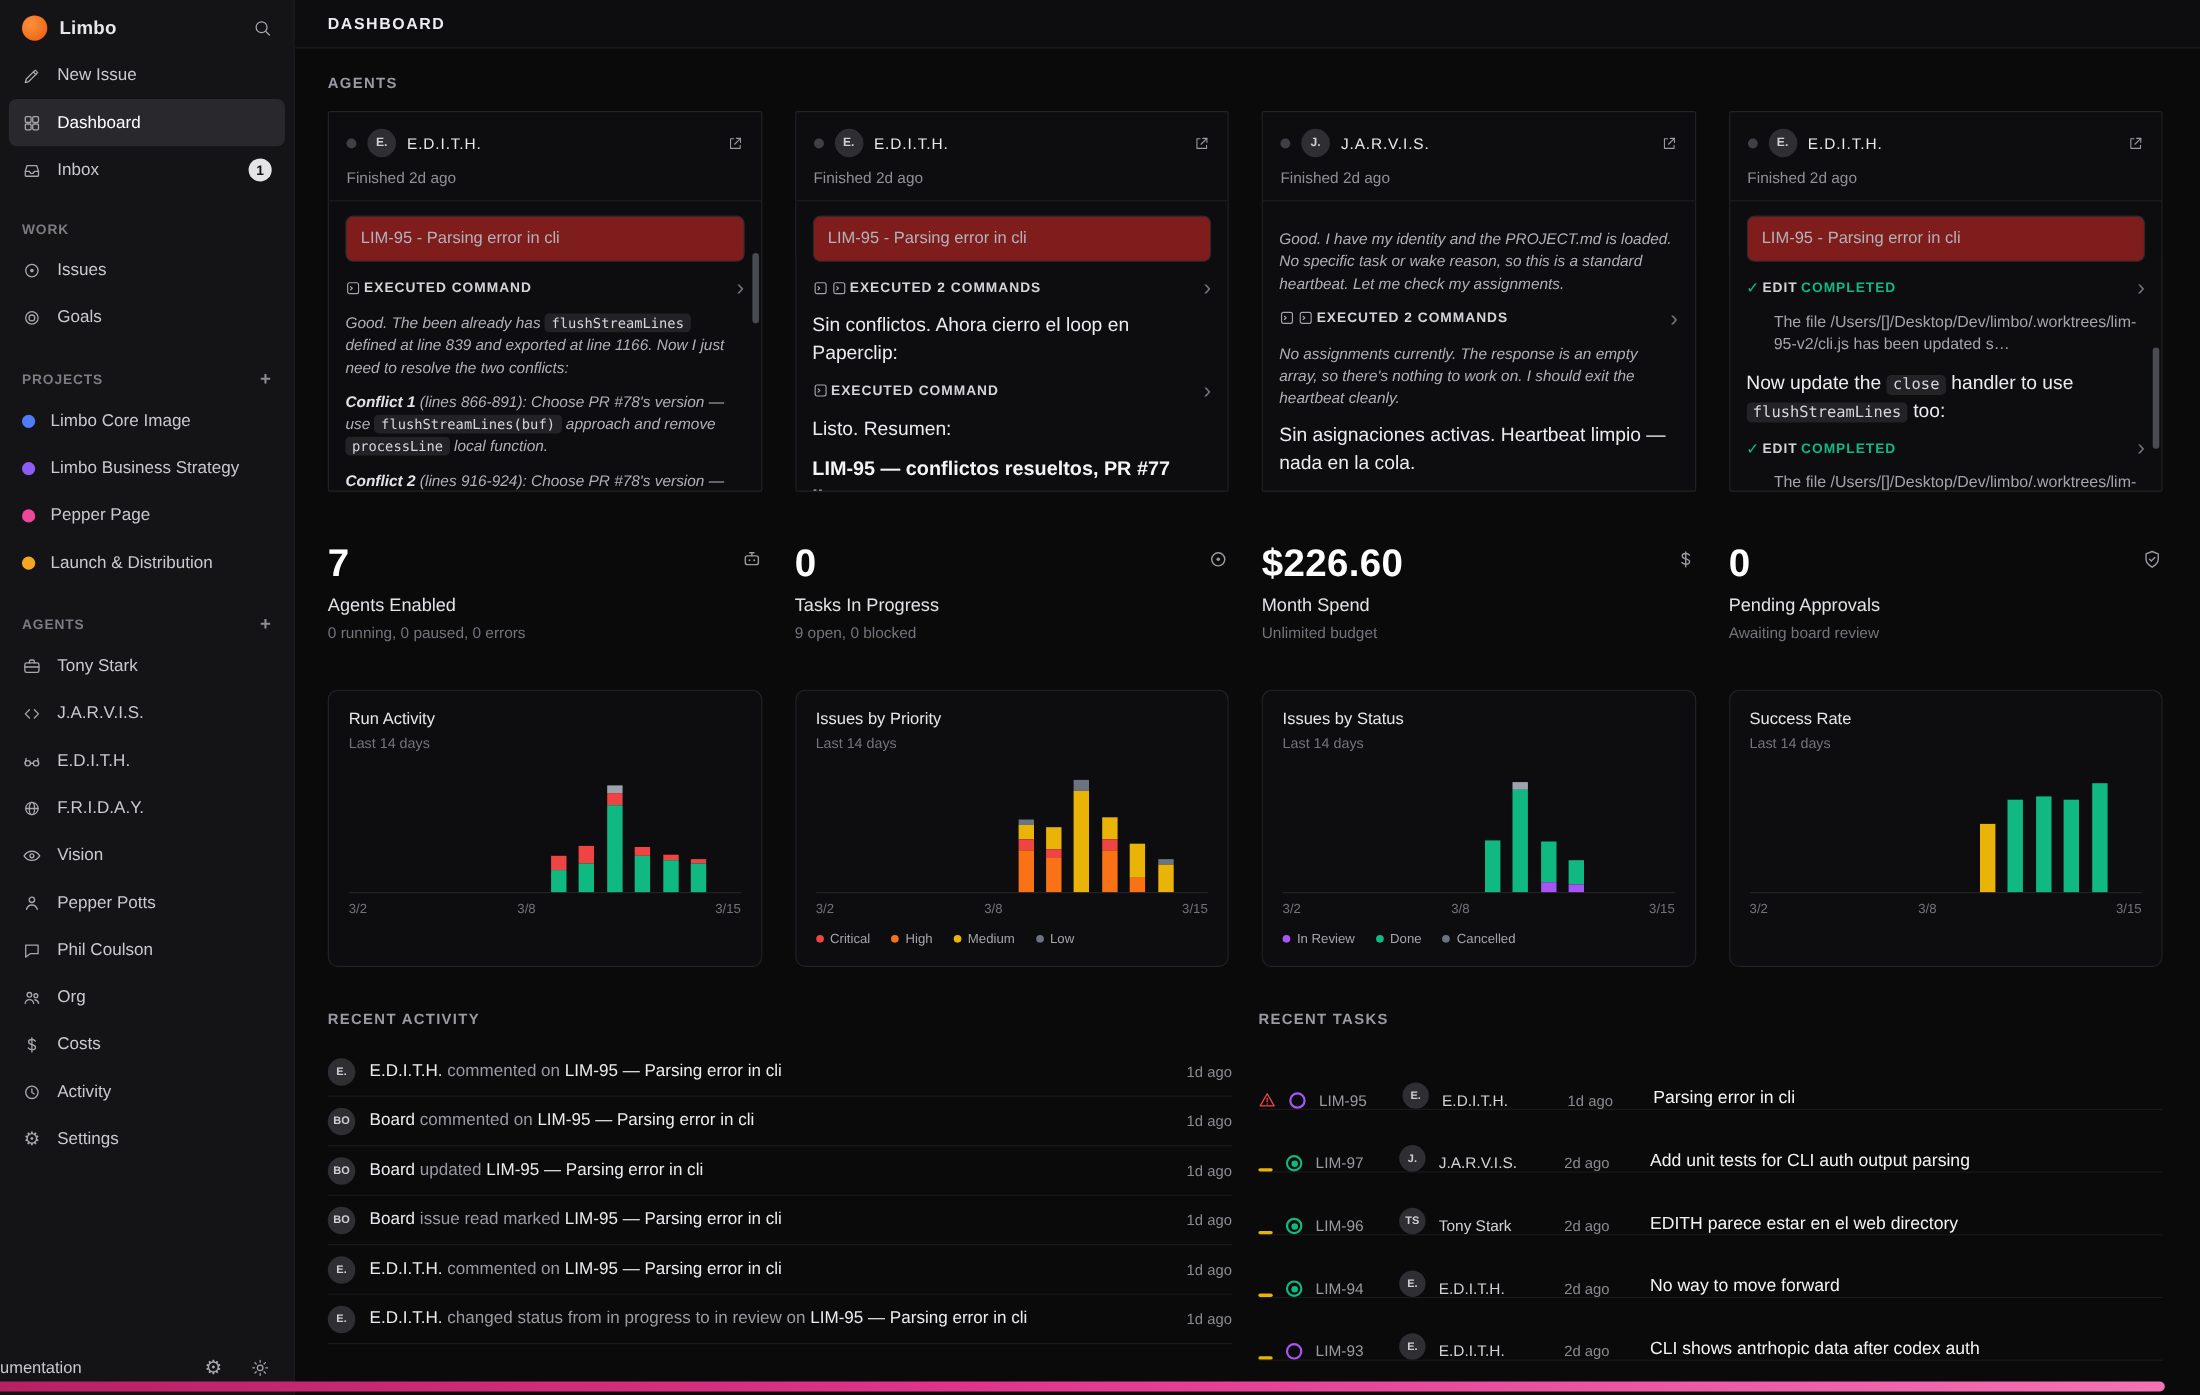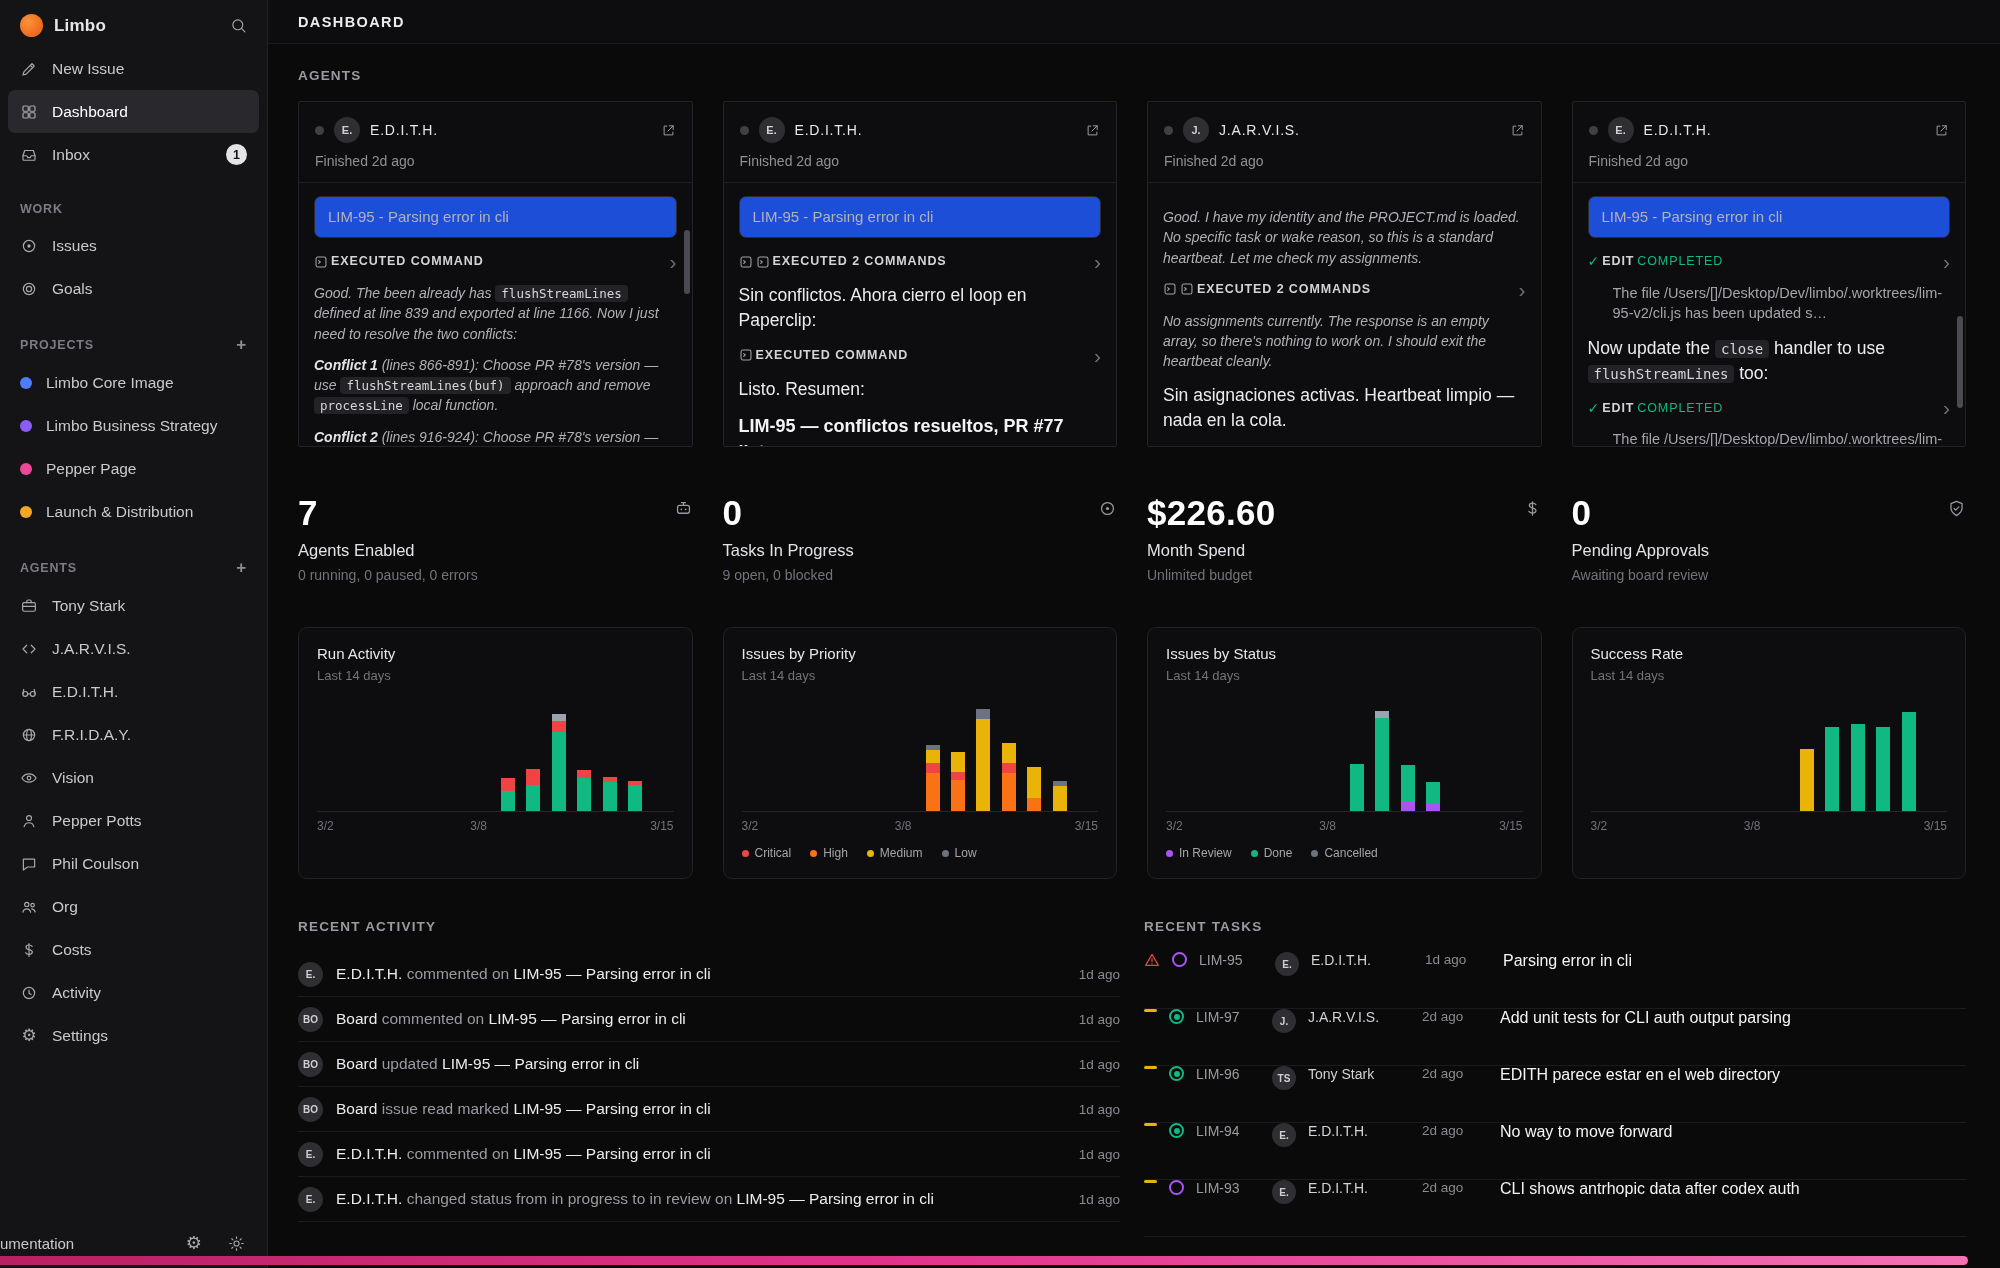--- a/index.html
+++ b/index.html
@@ -43,27 +43,27 @@
   .agent-card{height:346px;border:1px solid #232327;background:#0d0d0f;overflow:hidden;position:relative;border-radius:2px}
   .ac-head{display:flex;align-items:center;gap:10px;padding:15px 16px 0 16px}
   .status-dot{width:9px;height:9px;border-radius:50%;background:#3f3f46;flex:none}
   .avatar{border-radius:50%;background:#2e2e33;color:#cfcfd4;display:flex;align-items:center;
     justify-content:center;font-weight:600;flex:none}
   .avatar.sm{width:26px;height:26px;font-size:11px}
   .ac-name{font-size:14px;letter-spacing:.8px;color:#e7e7ea;font-weight:500}
   .ac-ext{margin-left:auto;color:#9a9aa2;cursor:pointer}
   .ac-status{padding:10px 16px 13px;font-size:14px;color:#8f8f96;border-bottom:1px solid #1e1e22}
   .ac-body{padding:13px 15px;font-size:14.5px;line-height:1.45}
-  .ac-input{height:42px;border:1px solid #2a2a2f;background:#1d4ed8;border-radius:7px;
+  .ac-input{height:42px;border:1px solid #2a2a2f;background:#7f1d1d;border-radius:7px;
     display:flex;align-items:center;padding:0 13px;color:#b2b2b8;font-size:15px;margin-bottom:13px;cursor:text}
   .tool-row{display:flex;align-items:center;gap:3px;margin:11px 0;cursor:pointer}
   .tool-label{font-size:12.5px;font-weight:700;letter-spacing:.9px;color:#d4d4d8}
   .chev{margin-left:auto;color:#71717a;font-size:21px;line-height:1}
   .tcheck{color:#10b981;font-weight:700;font-size:14px}
-  .tstate{font-size:12.5px;font-weight:400;letter-spacing:.9px;color:#10b981}
+  .tstate{font-size:12.5px;font-weight:700;letter-spacing:.9px;color:#10b981}
   .edit-body{margin:2px 0 12px 25px;color:#a4a4ab;font-size:14.5px;line-height:1.4;
     display:-webkit-box;-webkit-line-clamp:3;-webkit-box-orient:vertical;overflow:hidden}
   .p{margin:11px 0;color:#b6b6bc}
   .p.italic{font-style:italic;font-size:14px;color:#b0b0b7}
   .p.large{font-size:17.5px;color:#ececf0}
   .p.largebold{font-size:18px;font-weight:700;color:#f4f4f6}
   .p strong{color:#e2e2e7}
   code.inl{font-family:"DejaVu Sans Mono",monospace;font-style:normal;font-size:12.5px;
     background:#222227;border-radius:4px;padding:1px 6px;color:#d6d6db;white-space:nowrap}
   .p.large code.inl{font-size:14px}
@@ -99,21 +99,21 @@
 
   
   .bottom-grid{display:grid;grid-template-columns:1fr 1fr;gap:24px;margin-top:40px}
   .act-row{display:flex;align-items:center;gap:13px;height:45px;border-bottom:1px solid #1b1b1f;cursor:pointer}
   .avatar.xs{width:25px;height:25px;font-size:10px}
   .act-text{white-space:nowrap;overflow:hidden;text-overflow:ellipsis;font-size:15.5px}
   .act-actor{color:#ececf0;font-weight:500}
   .act-action{color:#9a9aa2}
   .act-target{color:#ececf0}
   .act-time{margin-left:auto;color:#8a8a91;font-size:13.5px;flex:none}
-  .task-row{display:flex;align-items:flex-start;gap:12px;height:57px;border-bottom:1px solid #1b1b1f;cursor:pointer}
+  .task-row{display:flex;align-items:flex-end;gap:12px;height:57px;border-bottom:1px solid #1b1b1f;cursor:pointer}
   .pri-dash{width:13px;height:3px;border-radius:2px;background:#eab308;flex:none}
   .pri-warn{color:#ef4444}
   .st-ring{width:15px;height:15px;border-radius:50%;border:2px solid #a855f7;flex:none;position:relative}
   .st-ring.done{border-color:#10b981}
   .st-ring.done::after{content:"";position:absolute;inset:2.5px;border-radius:50%;background:#10b981}
   .task-id{color:#9a9aa2;font-size:14px;width:64px;flex:none}
   .task-agent{color:#d2d2d7;font-size:14px;width:102px;flex:none;white-space:nowrap;overflow:hidden}
   .task-time{color:#8a8a91;font-size:13.5px;width:56px;flex:none}
   .task-title{color:#f4f4f6;font-size:16px;margin-left:10px;white-space:nowrap;overflow:hidden;text-overflow:ellipsis}
 

